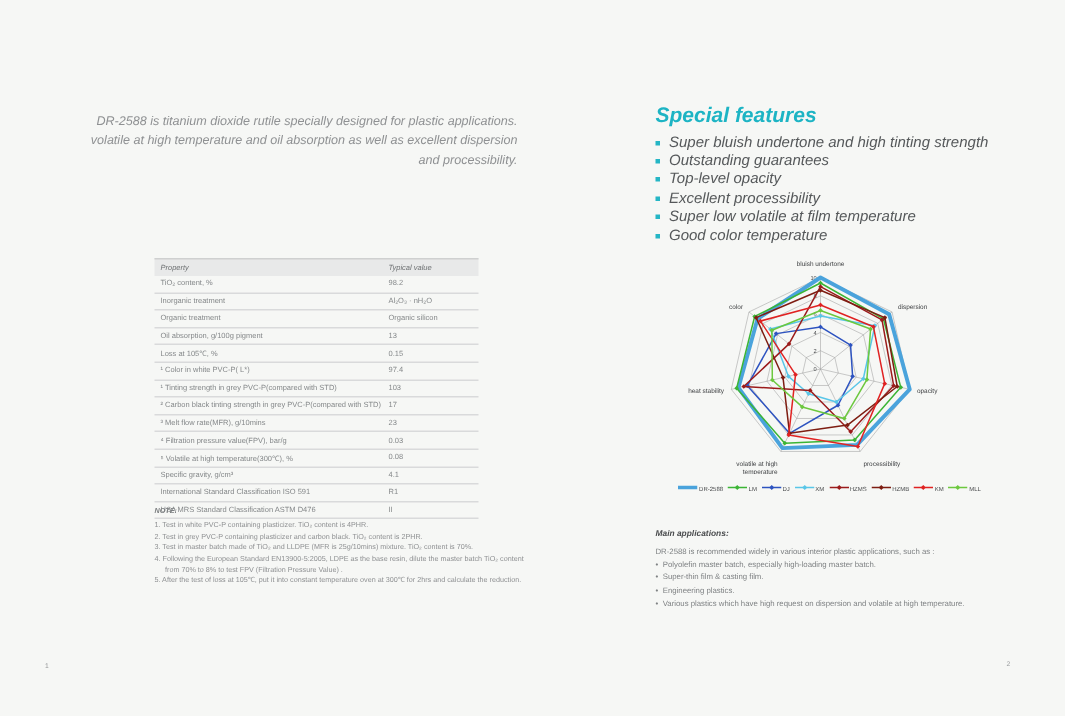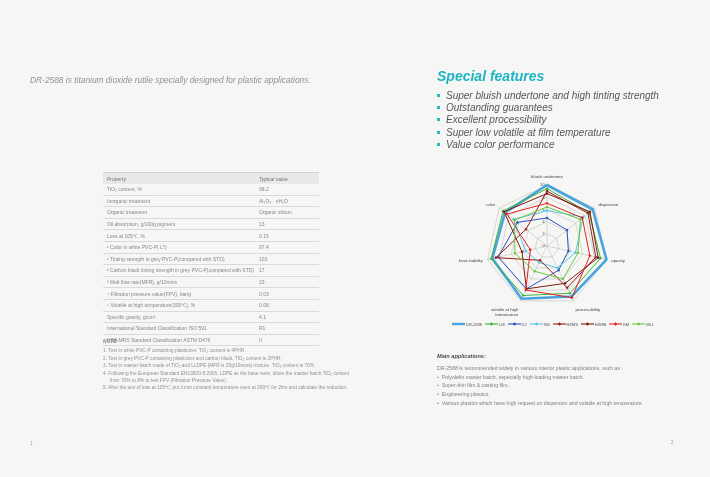--- a/index.html
+++ b/index.html
@@ -5,21 +5,21 @@
   html,body{margin:0;padding:0;}
   body{
     width:710px;height:477px;position:relative;overflow:hidden;
     background:#f6f7f5;
     font-family:"Liberation Sans", sans-serif;
     color:#808284;
   }
   .abs{position:absolute;}
 
   
-  #intro{left:30px;top:74px;width:315px;font-style:italic;font-size:8.4px;line-height:13.2px;color:#8f9193;}
+  #intro{left:30px;top:74px;width:315px;font-style:italic;font-size:8.4px;line-height:13.2px;color:#8f9193;text-align:right;}
 
   #props-table{left:103px;top:172px;width:216px;font-size:5px;color:#85888a;}
   #props-table .thead{display:flex;align-items:center;height:11px;background:#e8e9e9;font-style:italic;color:#6f7274;border-top:0.5px solid #cfd0d0;}
   #props-table .trow{display:flex;align-items:center;height:10.6px;border-bottom:0.5px solid #d9dadb;}
   #props-table .tp{width:152px;padding-left:4px;}
   #props-table .tv{flex:1;}
 
   #note{left:103px;top:338px;width:256px;font-size:4.8px;line-height:7.4px;color:#8f9193;}
   #note .note-title{font-style:italic;font-weight:bold;color:#7c7f81;margin-bottom:2px;}
   #note .note-line{text-indent:-7px;padding-left:7px;}
@@ -45,20 +45,22 @@
 
   svg text{font-family:"Liberation Sans", sans-serif;}
 </style>
 </head>
 <body>
 
 <div>
 
   <div class="abs" id="intro">
       <div>DR-2588 is titanium dioxide rutile specially designed for plastic applications.</div>
+      <div>volatile at high temperature and oil absorption as well as excellent dispersion</div>
+      <div>and processibility.</div>
     </div>
 
   <div class="abs" id="props-table">
     <div class="thead">
       <span class="tp">Property</span>
       <span class="tv">Typical value</span>
     </div>
     <div id="table-body">
         <div class="trow">
           <span class="tp">TiO₂ content, %</span>
@@ -138,29 +140,33 @@
         <div class="feature">
           <span class="bullet"></span>
           <span>Super bluish undertone and high tinting strength</span>
         </div>
         <div class="feature">
           <span class="bullet"></span>
           <span>Outstanding guarantees</span>
         </div>
         <div class="feature">
           <span class="bullet"></span>
+          <span>Top-level opacity</span>
+        </div>
+        <div class="feature">
+          <span class="bullet"></span>
           <span>Excellent processibility</span>
         </div>
         <div class="feature">
           <span class="bullet"></span>
           <span>Super low volatile at film temperature</span>
         </div>
         <div class="feature">
           <span class="bullet"></span>
-          <span>Value color performance</span>
+          <span>Good color temperature</span>
         </div>
       </div>
   </div>
 
   <div class="abs" id="chart">
     <svg id="radar-svg" width="230" height="146" viewBox="0 0 230 146">
         <polygon points="109.00,63.80 118.54,68.39 120.89,78.71 114.29,86.99 103.71,86.99 97.11,78.71 99.46,68.39" fill="none" stroke="#9b9b9b" stroke-width="0.35"></polygon>
         <polygon points="109.00,51.60 128.08,60.79 132.79,81.43 119.59,97.98 98.41,97.98 85.21,81.43 89.92,60.79" fill="none" stroke="#9b9b9b" stroke-width="0.35"></polygon>
         <polygon points="109.00,39.40 137.62,53.18 144.68,84.14 124.88,108.98 93.12,108.98 73.32,84.14 80.38,53.18" fill="none" stroke="#9b9b9b" stroke-width="0.35"></polygon>
         <polygon points="109.00,27.20 147.15,45.57 156.58,86.86 130.17,119.97 87.83,119.97 61.42,86.86 70.85,45.57" fill="none" stroke="#9b9b9b" stroke-width="0.35"></polygon>

